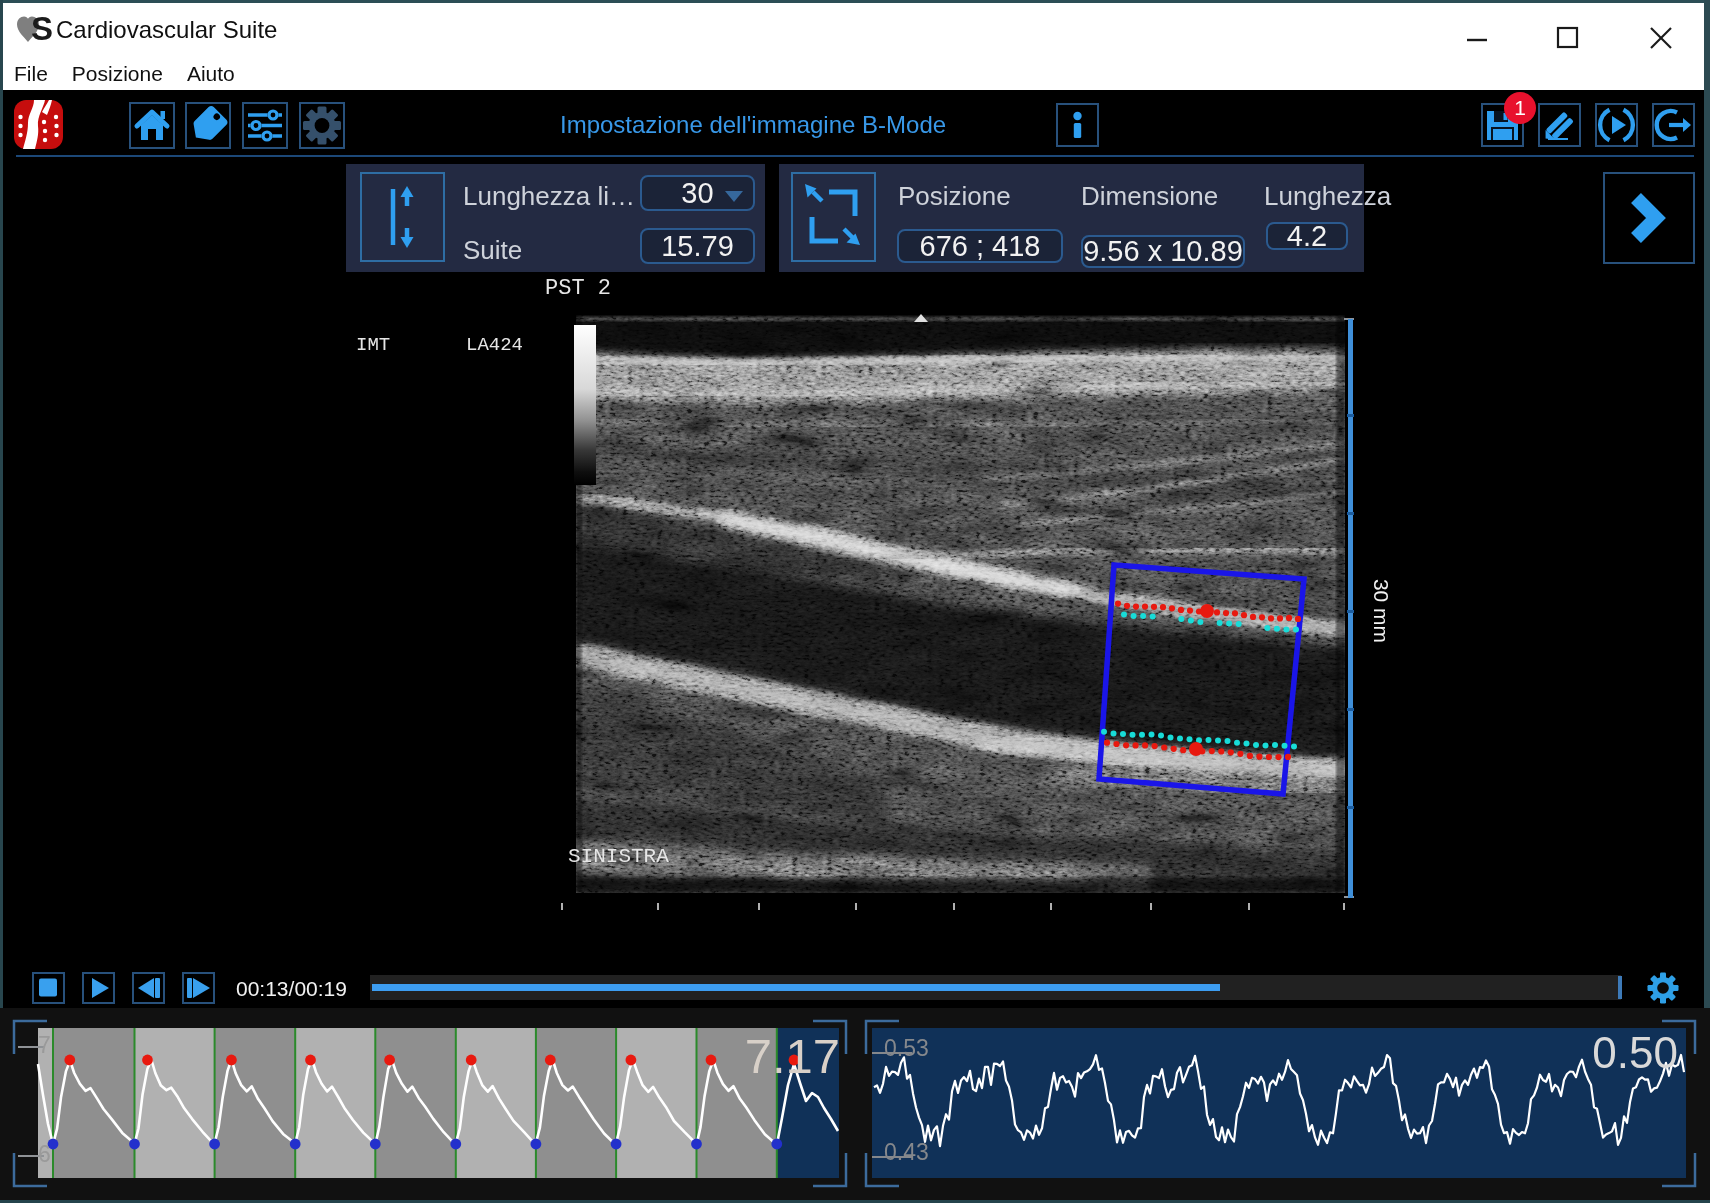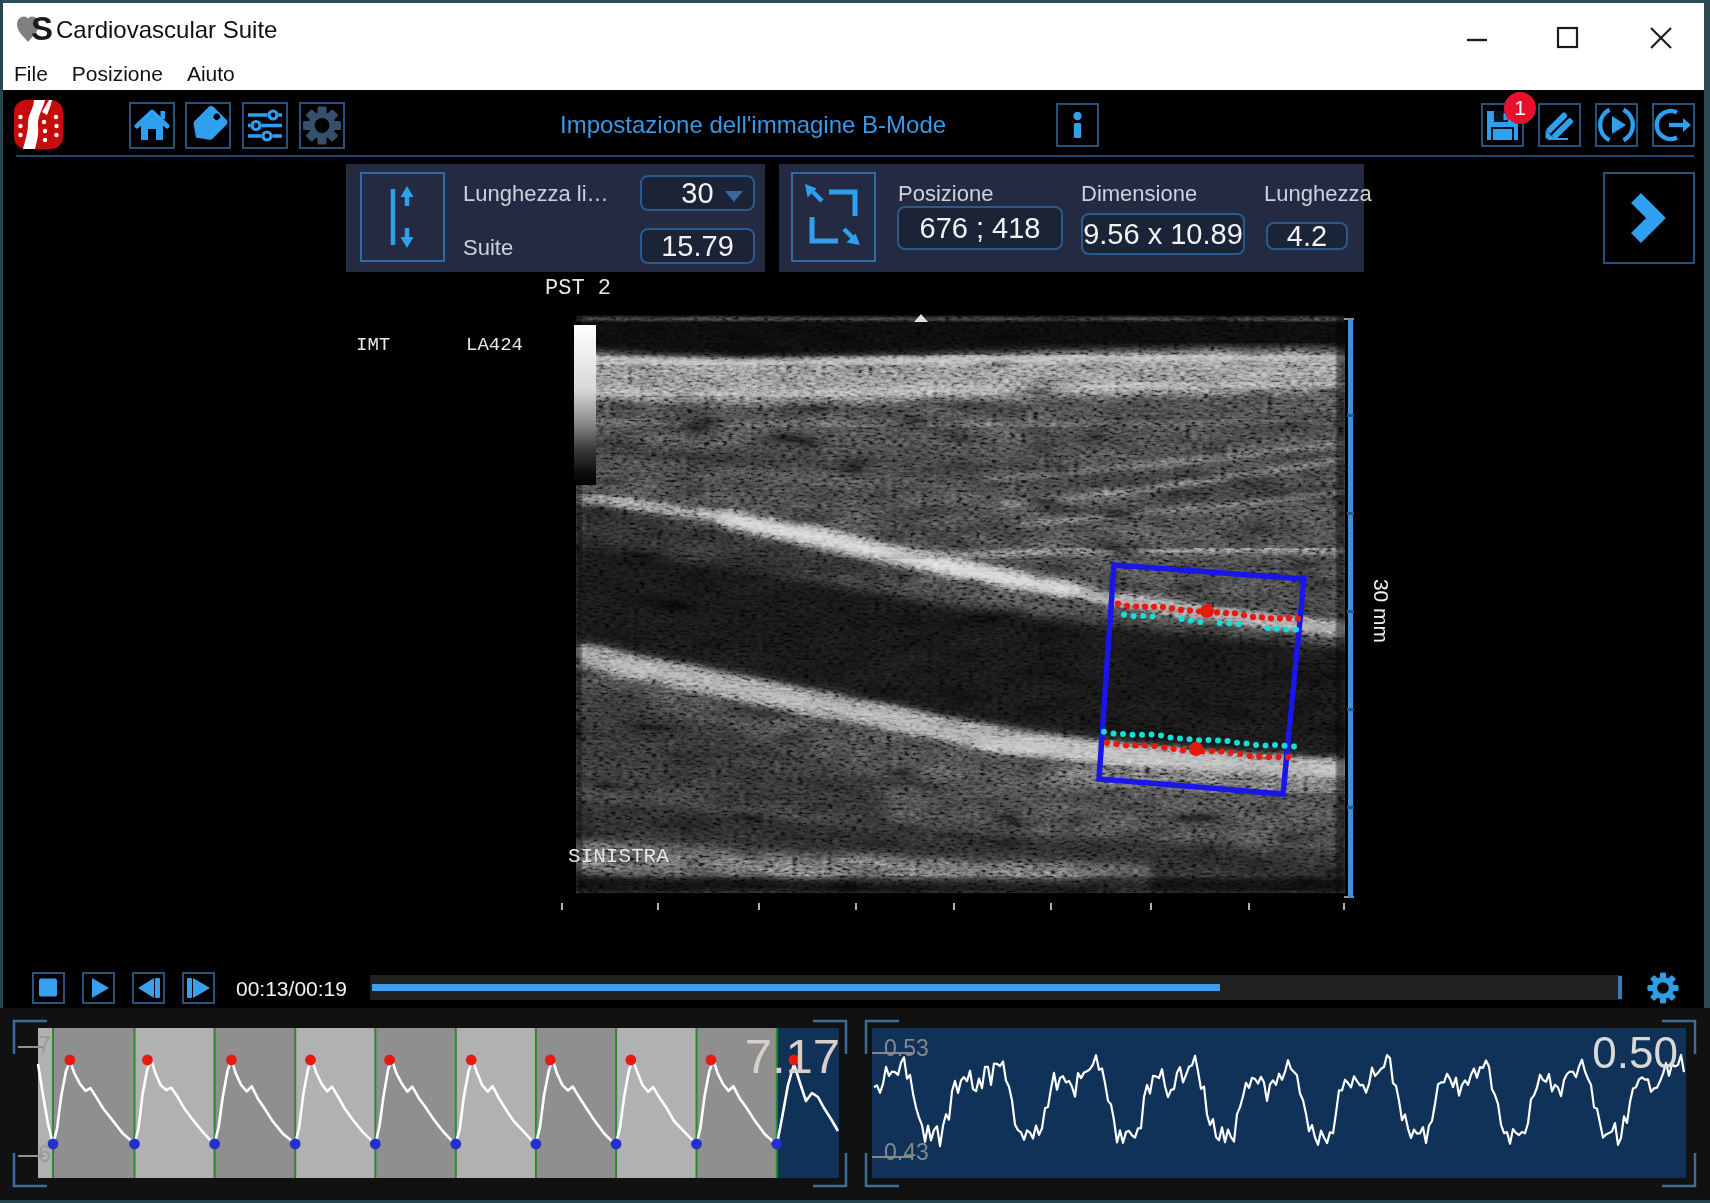--- a/index.html
+++ b/index.html
@@ -1,17 +1,17 @@
 <!DOCTYPE html>
 <html><head><meta charset="utf-8"><style>
 *{margin:0;padding:0;box-sizing:border-box}
 html,body{width:1710px;height:1203px;background:#000;font-family:"Liberation Sans",sans-serif;overflow:hidden;position:relative}
 .abs{position:absolute}
 .ibox{position:absolute;border:2px solid #28517c;background:#000}
-.lbl{color:#ced2da;font-size:22px}
+.lbl{color:#ced2da;font-size:26px}
 .inp{position:absolute;border:2px solid #2b5a8f;border-radius:8px;background:#1b2337;color:#f2f2f2;font-size:29px;display:flex;align-items:center;justify-content:center}
 </style></head><body>
 
 <div class="abs" style="left:0;top:0;width:1710px;height:3px;background:#2c4e56"></div>
 <div class="abs" style="left:0;top:0;width:3px;height:1203px;background:#28464e"></div>
 <div class="abs" style="left:1704px;top:0;width:6px;height:1203px;background:#2c4a52"></div>
 <div class="abs" style="left:0;top:1200px;width:1710px;height:3px;background:#24444c"></div>
 
 <div class="abs" style="left:3px;top:3px;width:1701px;height:87px;background:#fff">
   <svg class="abs" style="left:13px;top:12px" width="24" height="28" viewBox="0 0 24 28">
@@ -158,22 +158,22 @@
   <g stroke="#2f9ff0" stroke-width="4.5">
     <line x1="22" y1="20" x2="31" y2="29"></line>
     <line x1="53" y1="57" x2="62" y2="66"></line>
   </g>
   <path d="M14 12 L25.5 16.5 L16.5 25.5 Z" fill="#2f9ff0"></path>
   <path d="M69 73 L64.5 61.5 L55.5 70.5 Z" fill="#2f9ff0"></path>
 </svg>
 <div class="abs lbl" style="left:898px;top:181px">Posizione</div>
 <div class="abs lbl" style="left:1081px;top:181px">Dimensione</div>
 <div class="abs lbl" style="left:1264px;top:181px">Lunghezza</div>
-<div class="inp" style="left:897px;top:206px;width:166px;height:44px">676 ; 418</div>
-<div class="inp" style="left:1081px;top:213px;width:164px;height:42px">9.56 x 10.89</div>
+<div class="inp" style="left:897px;top:229px;width:166px;height:34px">676 ; 418</div>
+<div class="inp" style="left:1081px;top:235px;width:164px;height:33px">9.56 x 10.89</div>
 <div class="inp" style="left:1266px;top:222px;width:82px;height:28px">4.2</div>
 <div class="ibox" style="left:1603px;top:172px;width:92px;height:92px"></div>
 <svg class="abs" style="left:1603px;top:172px" width="92" height="92" viewBox="0 0 92 92">
   <path d="M33 26 L53 46 L33 66" fill="none" stroke="#2f9ff0" stroke-width="14" stroke-linejoin="miter"></path>
 </svg>
 
 <svg class="abs" style="left:340px;top:260px" width="1060" height="700" viewBox="340 260 1060 700">
 <defs>
   <linearGradient id="gbar" x1="0" y1="0" x2="0" y2="1">
     <stop offset="0" stop-color="#ffffff"></stop>

